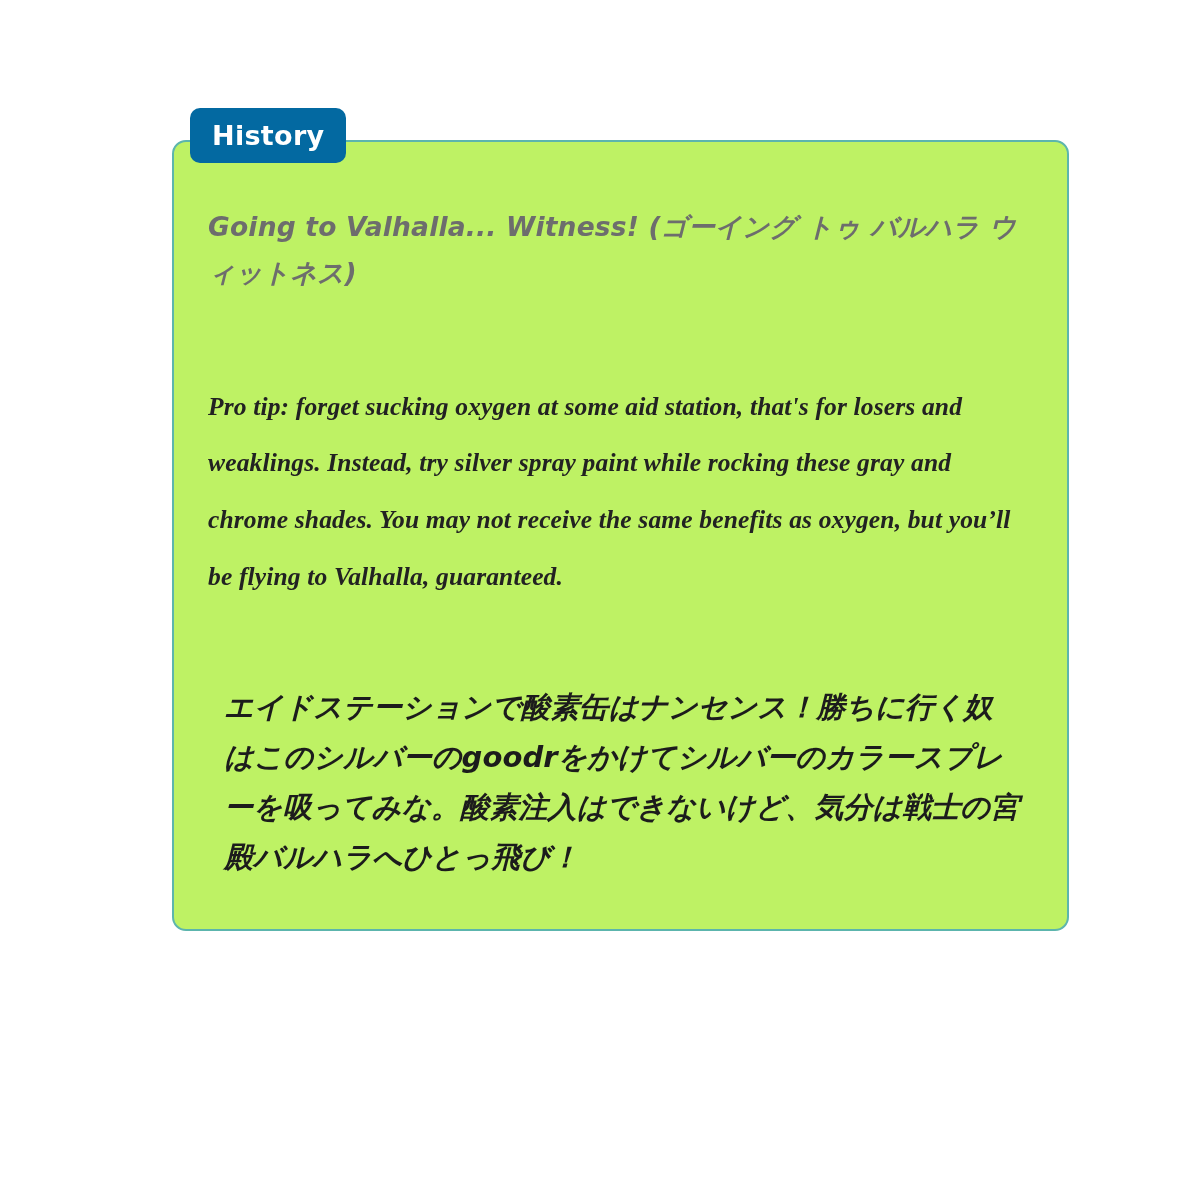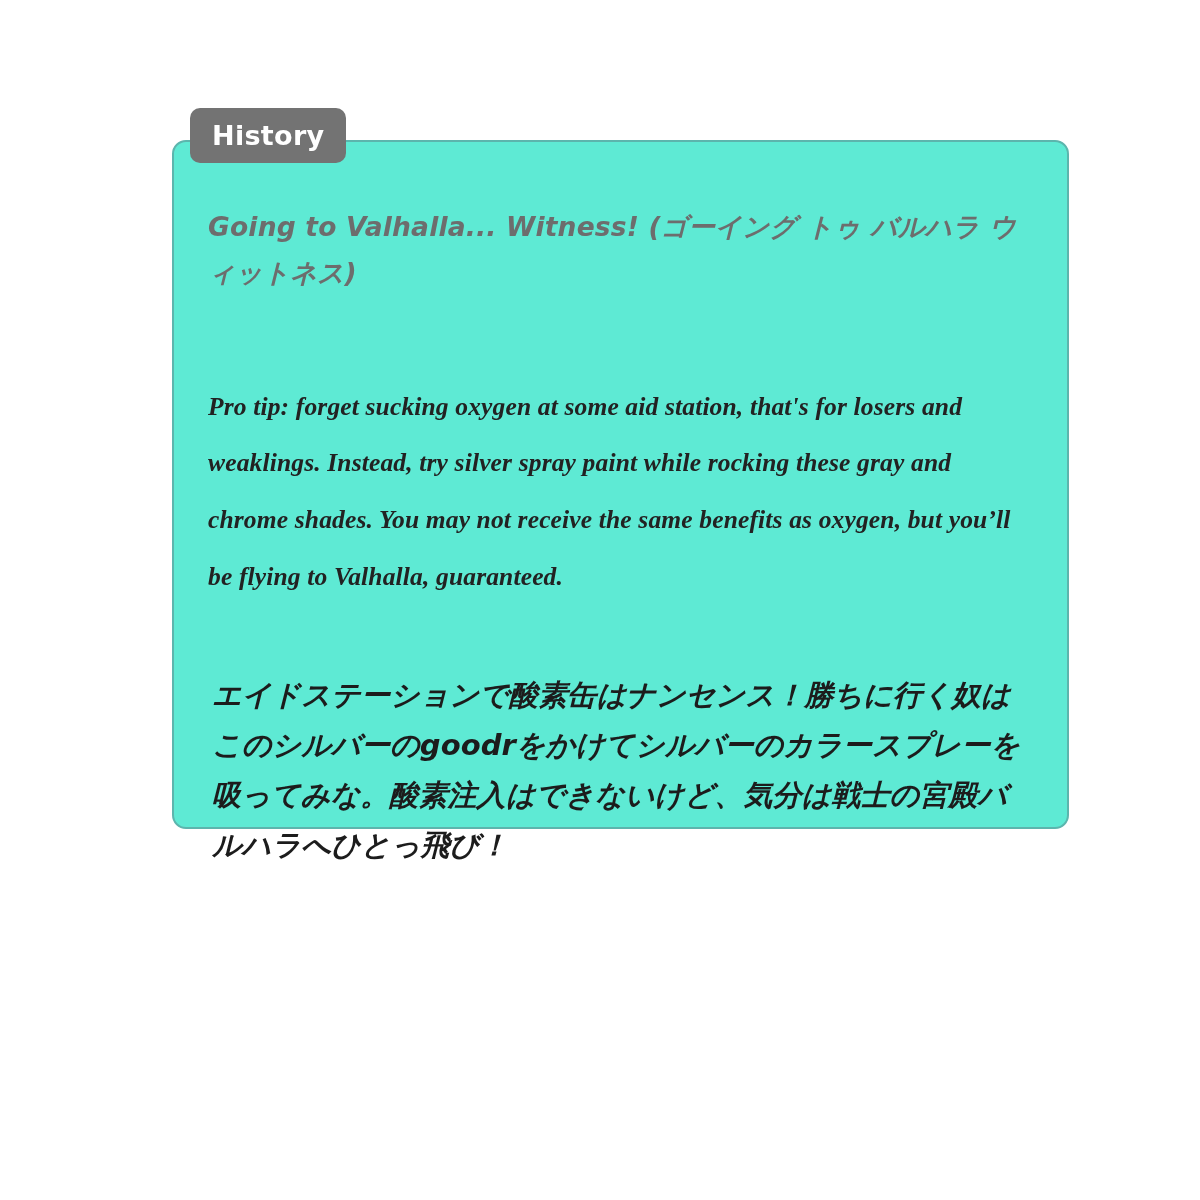--- a/index.html
+++ b/index.html
@@ -20,32 +20,32 @@
     height: 1200px;
     box-sizing: border-box;
   }
 
   
   .history-card {
     position: absolute;
     left: 172px;
     top: 140px;
     width: 897px;          
-    height: 689px;         
+    height: 791px;         
     box-sizing: border-box;
     border: 2px solid #5cb5ad;
     border-radius: 14px;
-    background: #5eead4;
+    background: #bef264;
   }
 
   .history-tab {
     position: absolute;
     left: 190px;
     top: 108px;
-    background: #737373;
+    background: #0369a1;
     color: #ffffff;
     border-radius: 10px;
     padding: 14px 22px 14px 22px;
     font-size: 27px;
     font-weight: bold;
     line-height: 1;
     letter-spacing: 0.3px;
     font-family: "DejaVu Sans", "Liberation Sans", sans-serif;
   }
 
@@ -73,21 +73,21 @@
     color: #222222;
     font-style: italic;
     font-weight: bold;
     font-size: 25.5px;
     line-height: 2.22;
     letter-spacing: 0.15px;
     font-family: Liberation Serif, serif;
   }
 
   .body-jp {
-    margin: 4px;
+    margin: 16px;
     padding: 0;
     color: #1c1c1c;
     font-style: italic;
     font-weight: bold;
     font-size: 29px;
     line-height: 1.72;
     letter-spacing: 0.1px;
   }
 
   .gap-1 { height: 82px; }

